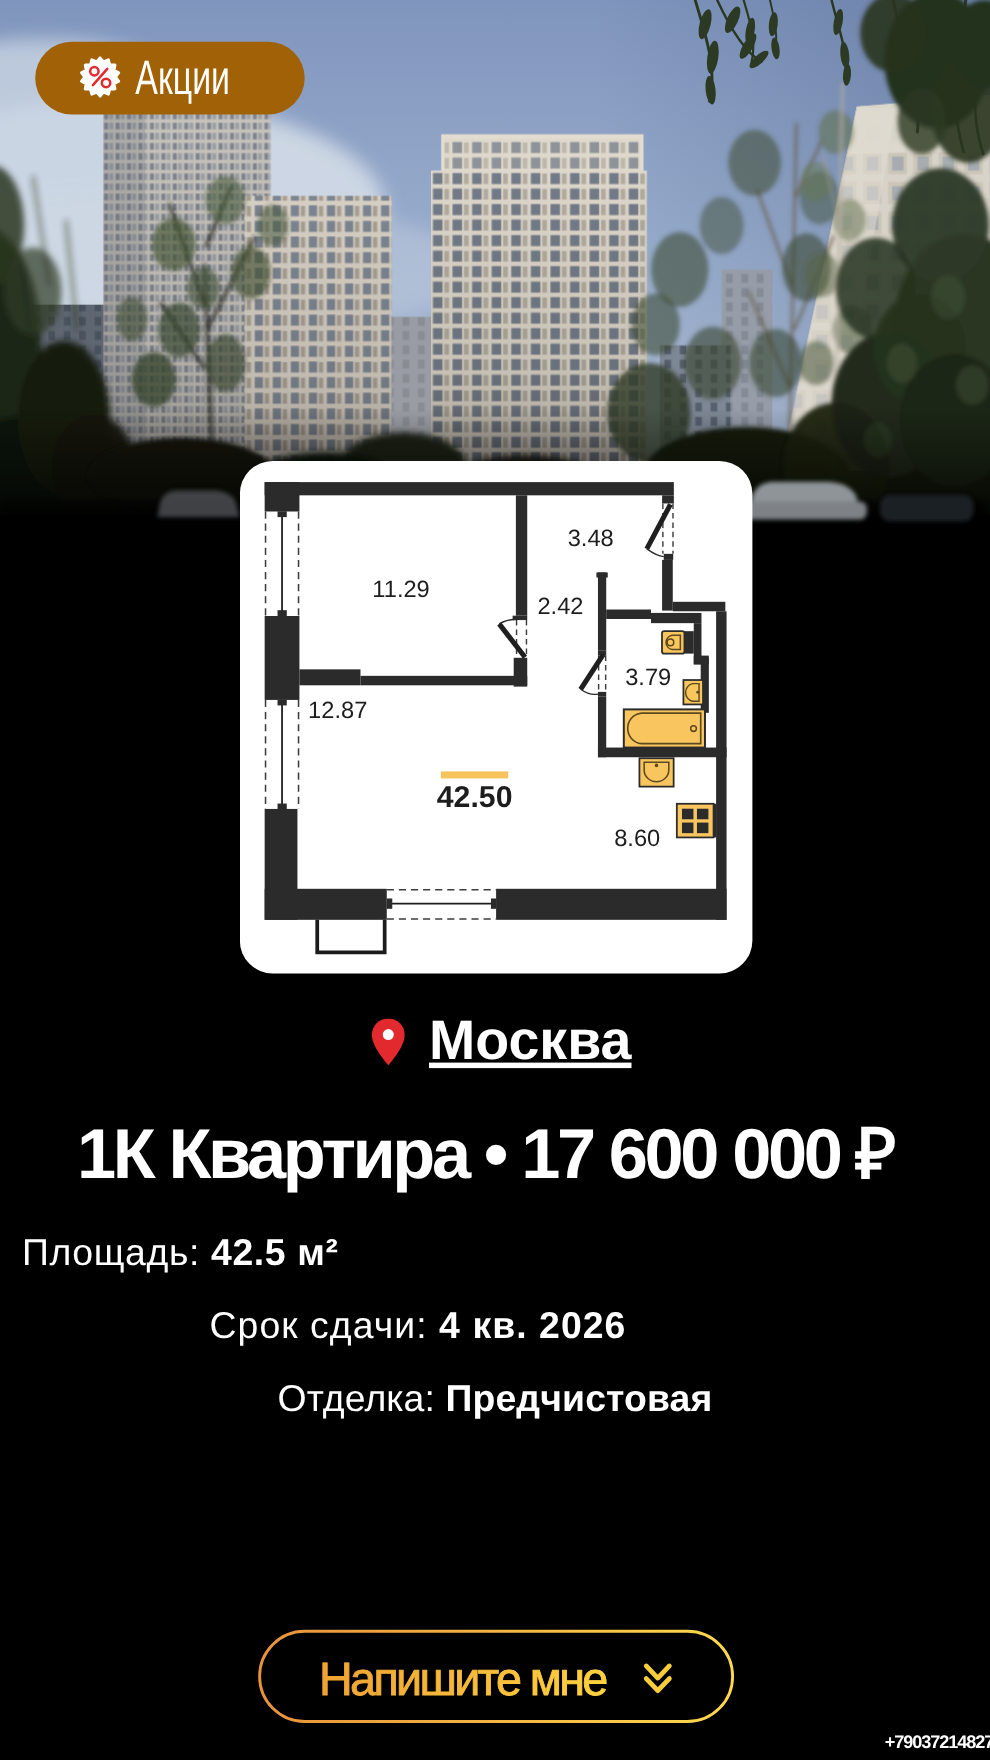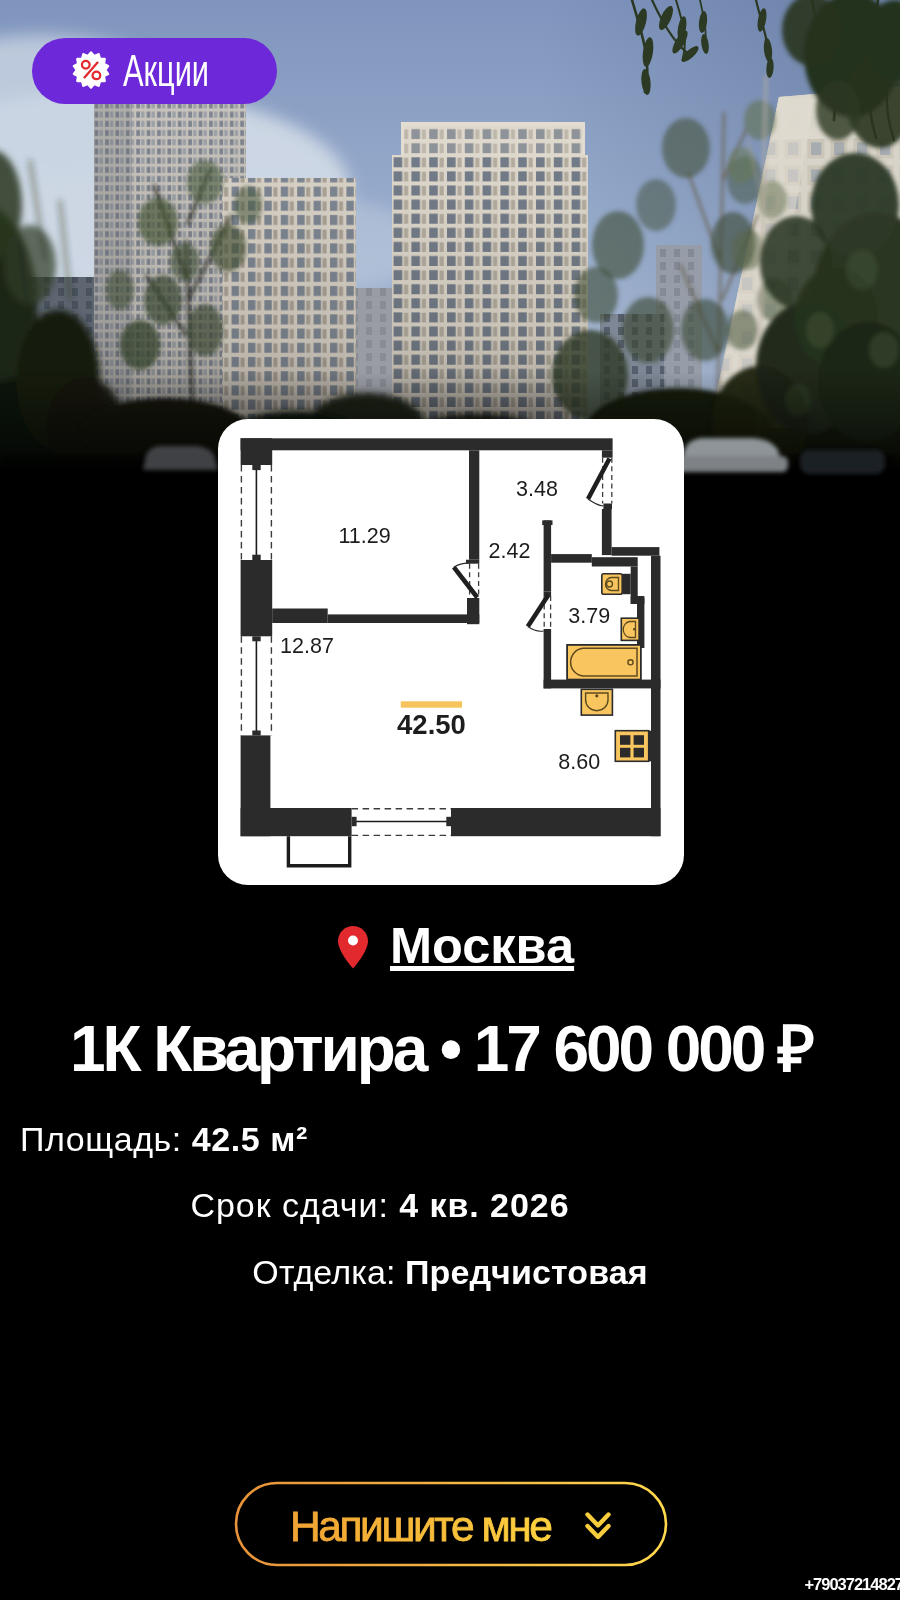--- a/index.html
+++ b/index.html
@@ -238,21 +238,21 @@
 <g filter="url(#blur2)">
   <path d="M143,470 L146,455 Q150,447 159,446 L196,446 Q209,447 214,455 L218,470 Z" fill="#4a4e52" opacity="0.85"></path>
   <path d="M680,472 L684,450 Q689,439 701,438 L753,438 Q771,439 778,450 L784,472 Z" fill="#8e9498"></path>
   <rect x="676" y="456" width="112" height="16" rx="6" fill="#7e8287"></rect>
   <rect x="800" y="450" width="85" height="24" rx="9" fill="#202328" opacity="0.9"></rect>
   <rect x="252" y="456" width="58" height="16" rx="7" fill="#131619" opacity="0.9"></rect>
 </g>
 </svg>
 </div>
 
-<div class="abs" style="left:32px;top:38px;width:245px;height:66px;background:#6d28d9;border-radius:33px;">
+<div class="abs" style="left:32px;top:38px;width:245px;height:66px;background:#a16207;border-radius:33px;">
 
   <svg class="abs" style="left:39px;top:12px;" width="40" height="40" viewBox="-23 -23 46 46">
     <path d="M0.0,-20.0 L3.6,-15.8 L8.7,-18.0 L10.1,-12.7 L15.6,-12.5 L14.6,-7.0 L19.5,-4.5 L16.2,0.0 L19.5,4.5 L14.6,7.0 L15.6,12.5 L10.1,12.7 L8.7,18.0 L3.6,15.8 L0.0,20.0 L-3.6,15.8 L-8.7,18.0 L-10.1,12.7 L-15.6,12.5 L-14.6,7.0 L-19.5,4.5 L-16.2,0.0 L-19.5,-4.5 L-14.6,-7.0 L-15.6,-12.5 L-10.1,-12.7 L-8.7,-18.0 L-3.6,-15.8 Z" fill="#fff" stroke="#fff" stroke-width="3" stroke-linejoin="round"></path>
     <circle cx="-6" cy="-6" r="4.4" fill="none" stroke="#e1292e" stroke-width="2.6"></circle>
     <circle cx="6.2" cy="6.2" r="4.4" fill="none" stroke="#e1292e" stroke-width="2.6"></circle>
     <line x1="-7.5" y1="8.5" x2="7.5" y2="-8.5" stroke="#e1292e" stroke-width="2.6" stroke-linecap="round"></line>
   </svg>
 
   <div class="abs" style="left:91px;top:8px;font-size:44px;font-weight:normal;color:#fff;transform:scaleX(0.70);transform-origin:0 0;">Акции</div>
 </div>

